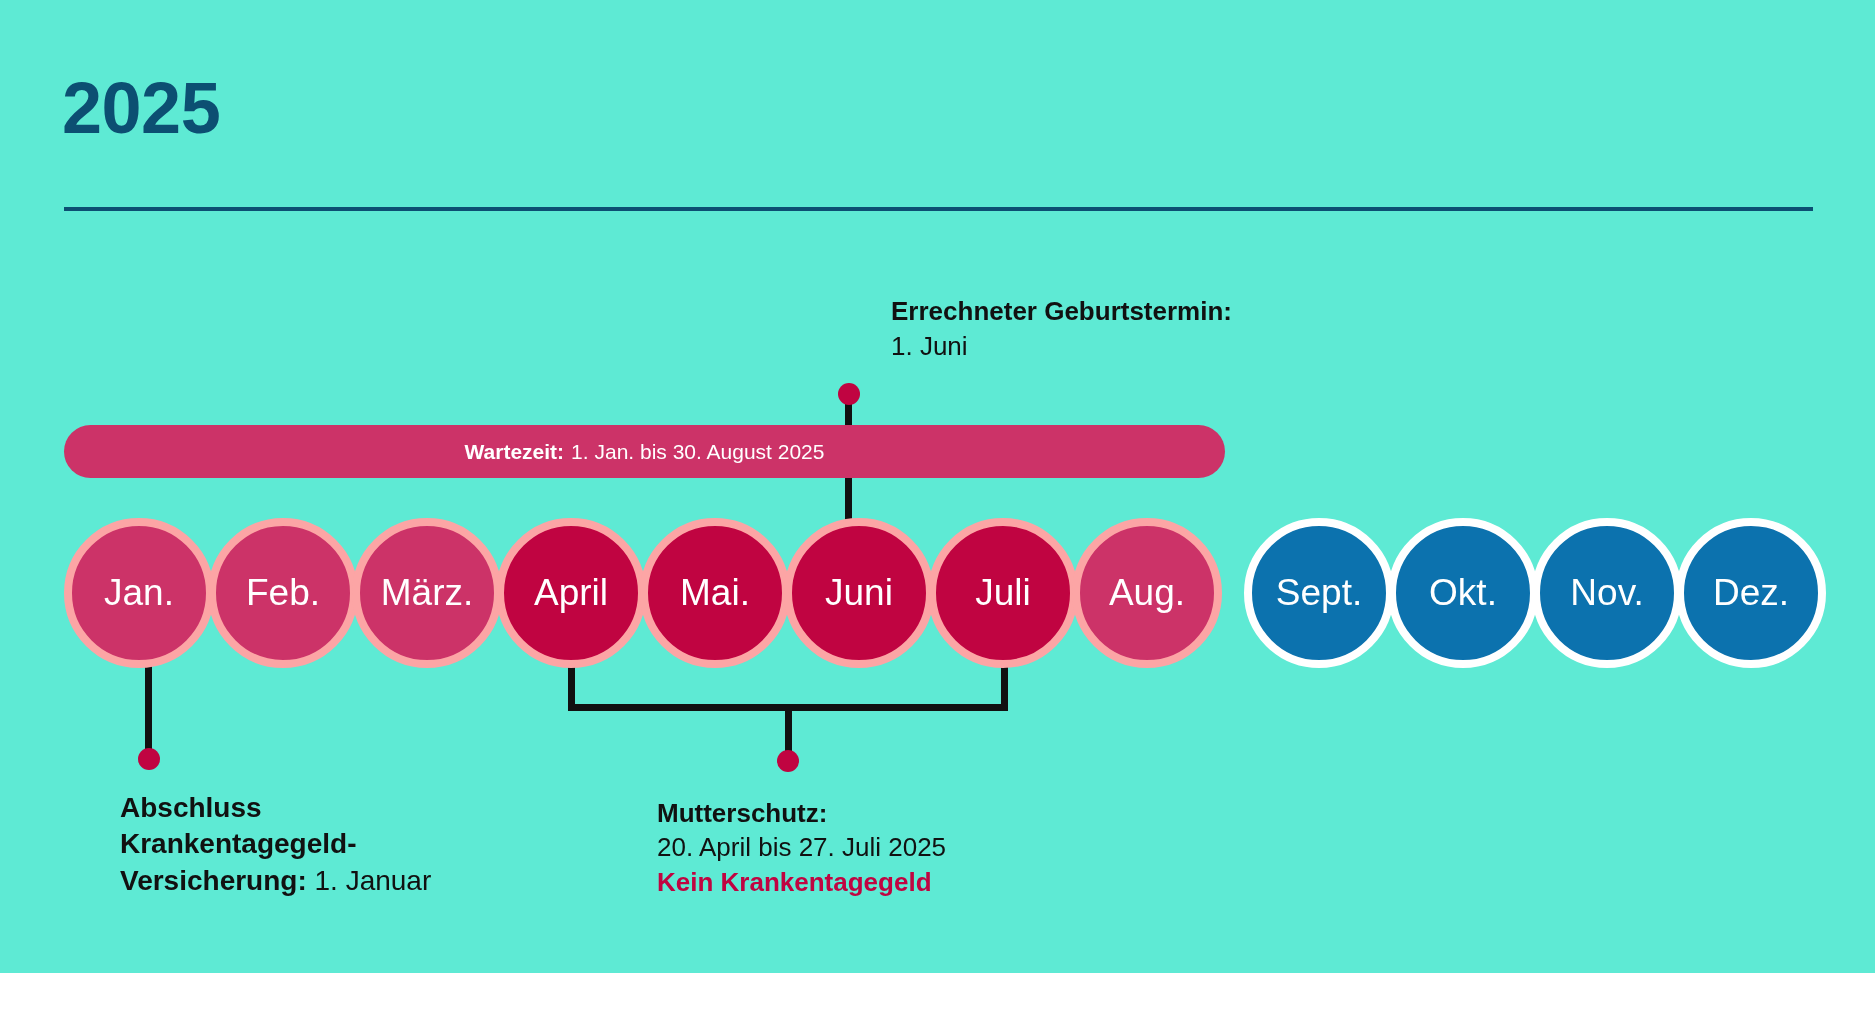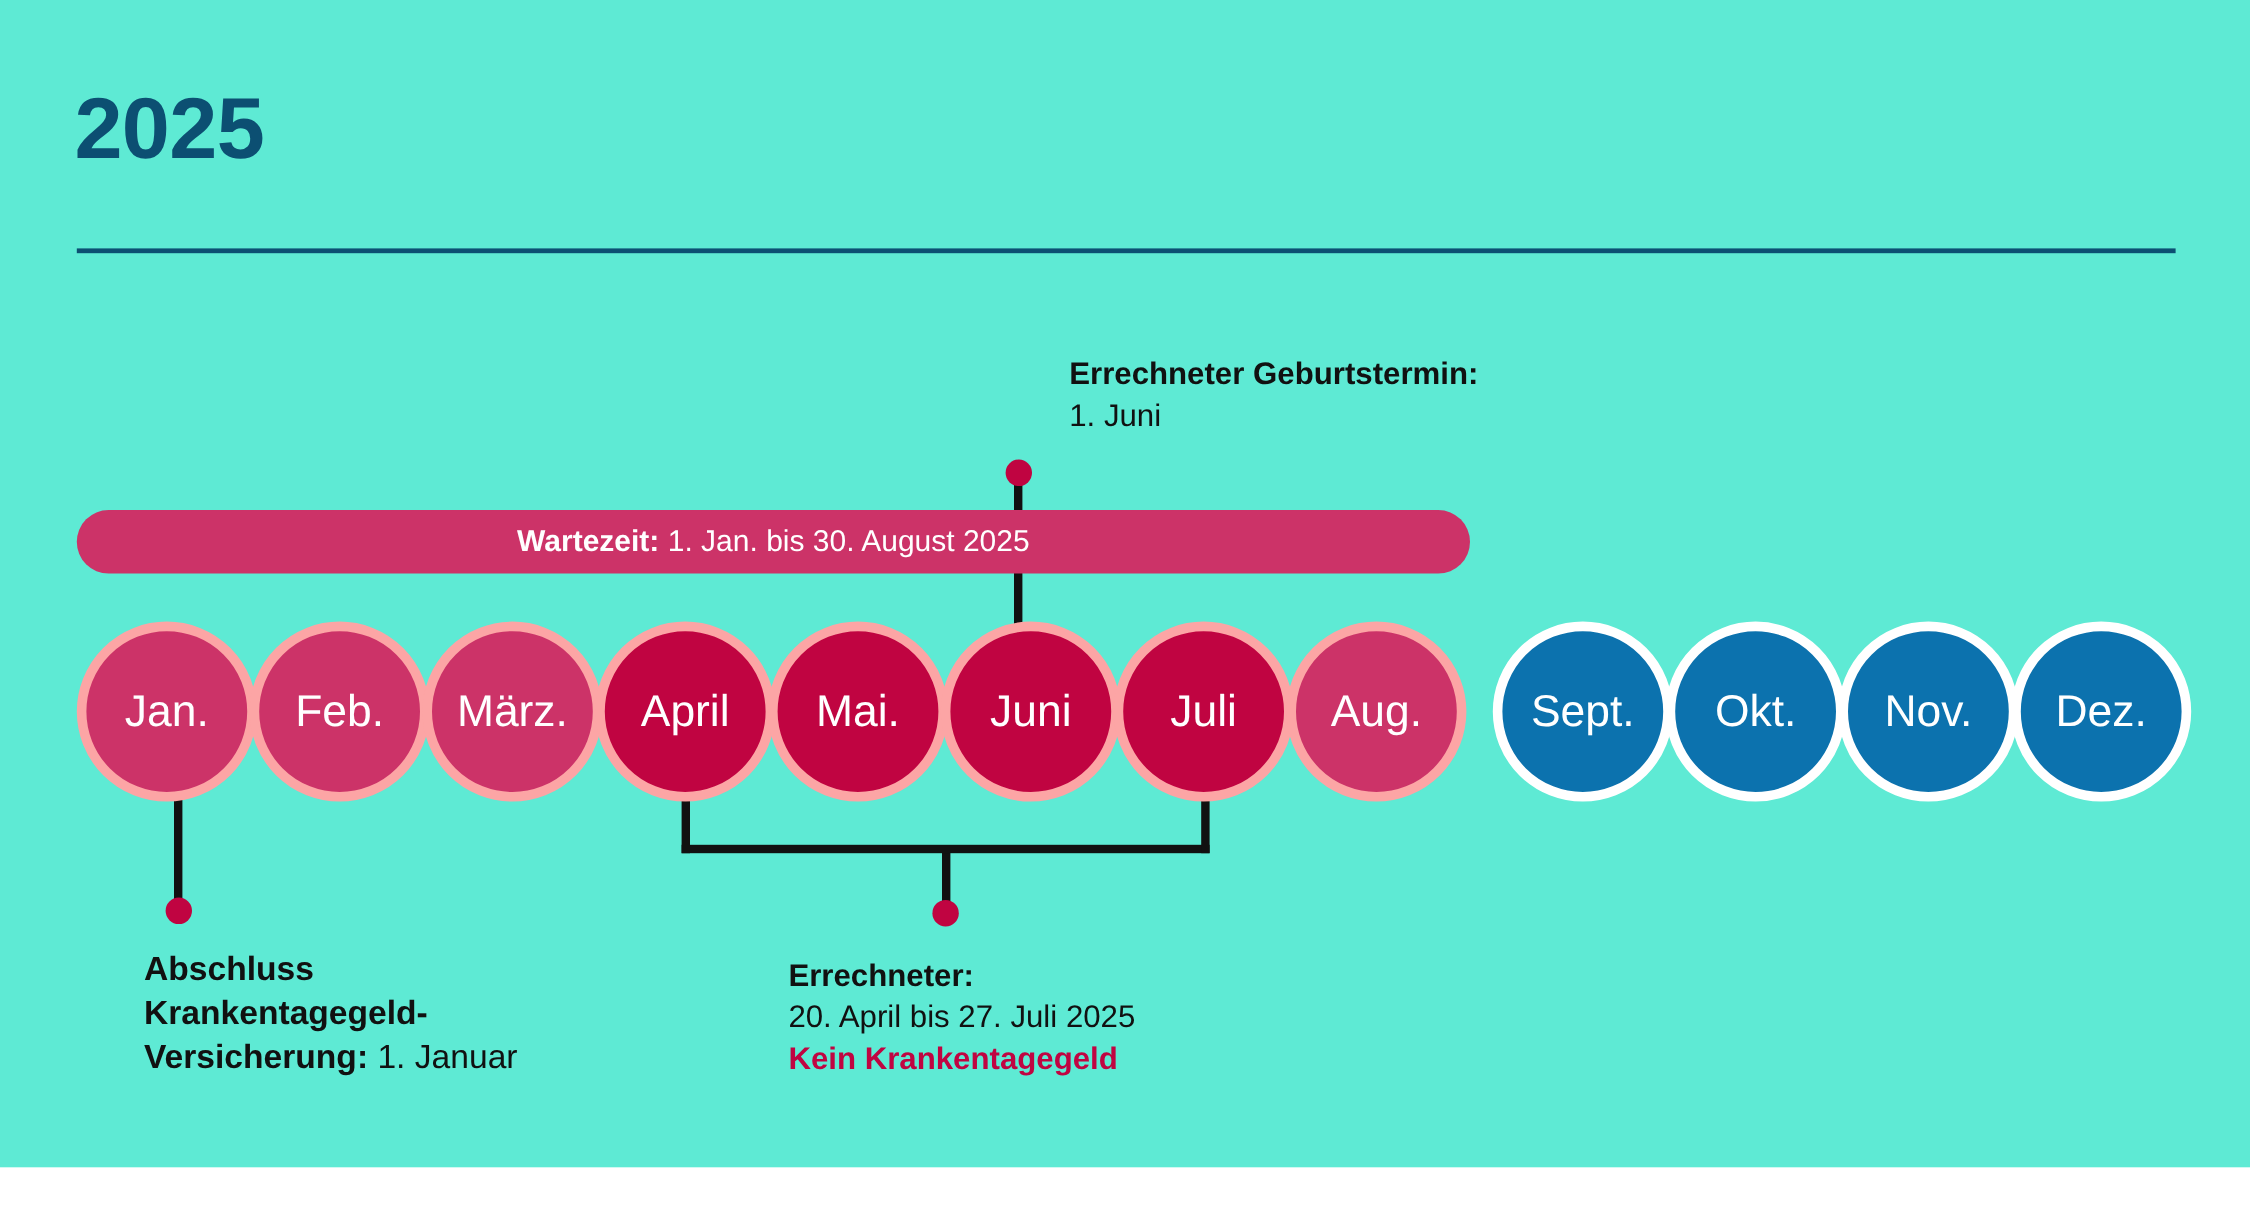--- a/index.html
+++ b/index.html
@@ -80,21 +80,21 @@
     left: 64px;
     top: 425px;
     width: 1161px;
     height: 53px;
     border-radius: 27px;
     background: #cc3368;
     display: flex;
     align-items: center;
     justify-content: center;
     color: #ffffff;
-    font-size: 25px;
+    font-size: 21px;
     z-index: 3;
   }
   .wartezeit-bar .b { font-weight: 700; }
   .wartezeit-bar .n { font-weight: 400; }
   .wartezeit-bar .gap { display: inline-block; width: 7px; }
 
   
   .months {
     position: absolute;
     left: 64px;
@@ -211,18 +211,18 @@
     <span class="b">Abschluss</span><br>
     <span class="b">Krankentagegeld-</span><br>
     <span class="b">Versicherung:</span>
     <span class="n">1. Januar</span>
   </div>
 
   <div class="bracket"></div>
   <div class="connector-v mid"></div>
   <div class="pin-dot mid"></div>
   <div class="callout-mid">
-    <span class="row b">Errechneter:</span>
+    <span class="row b">Mutterschutz:</span>
     <span class="row n">20. April bis 27. Juli 2025</span>
     <span class="warn">Kein Krankentagegeld</span>
   </div>
 
 </div>
 
 </body></html>

